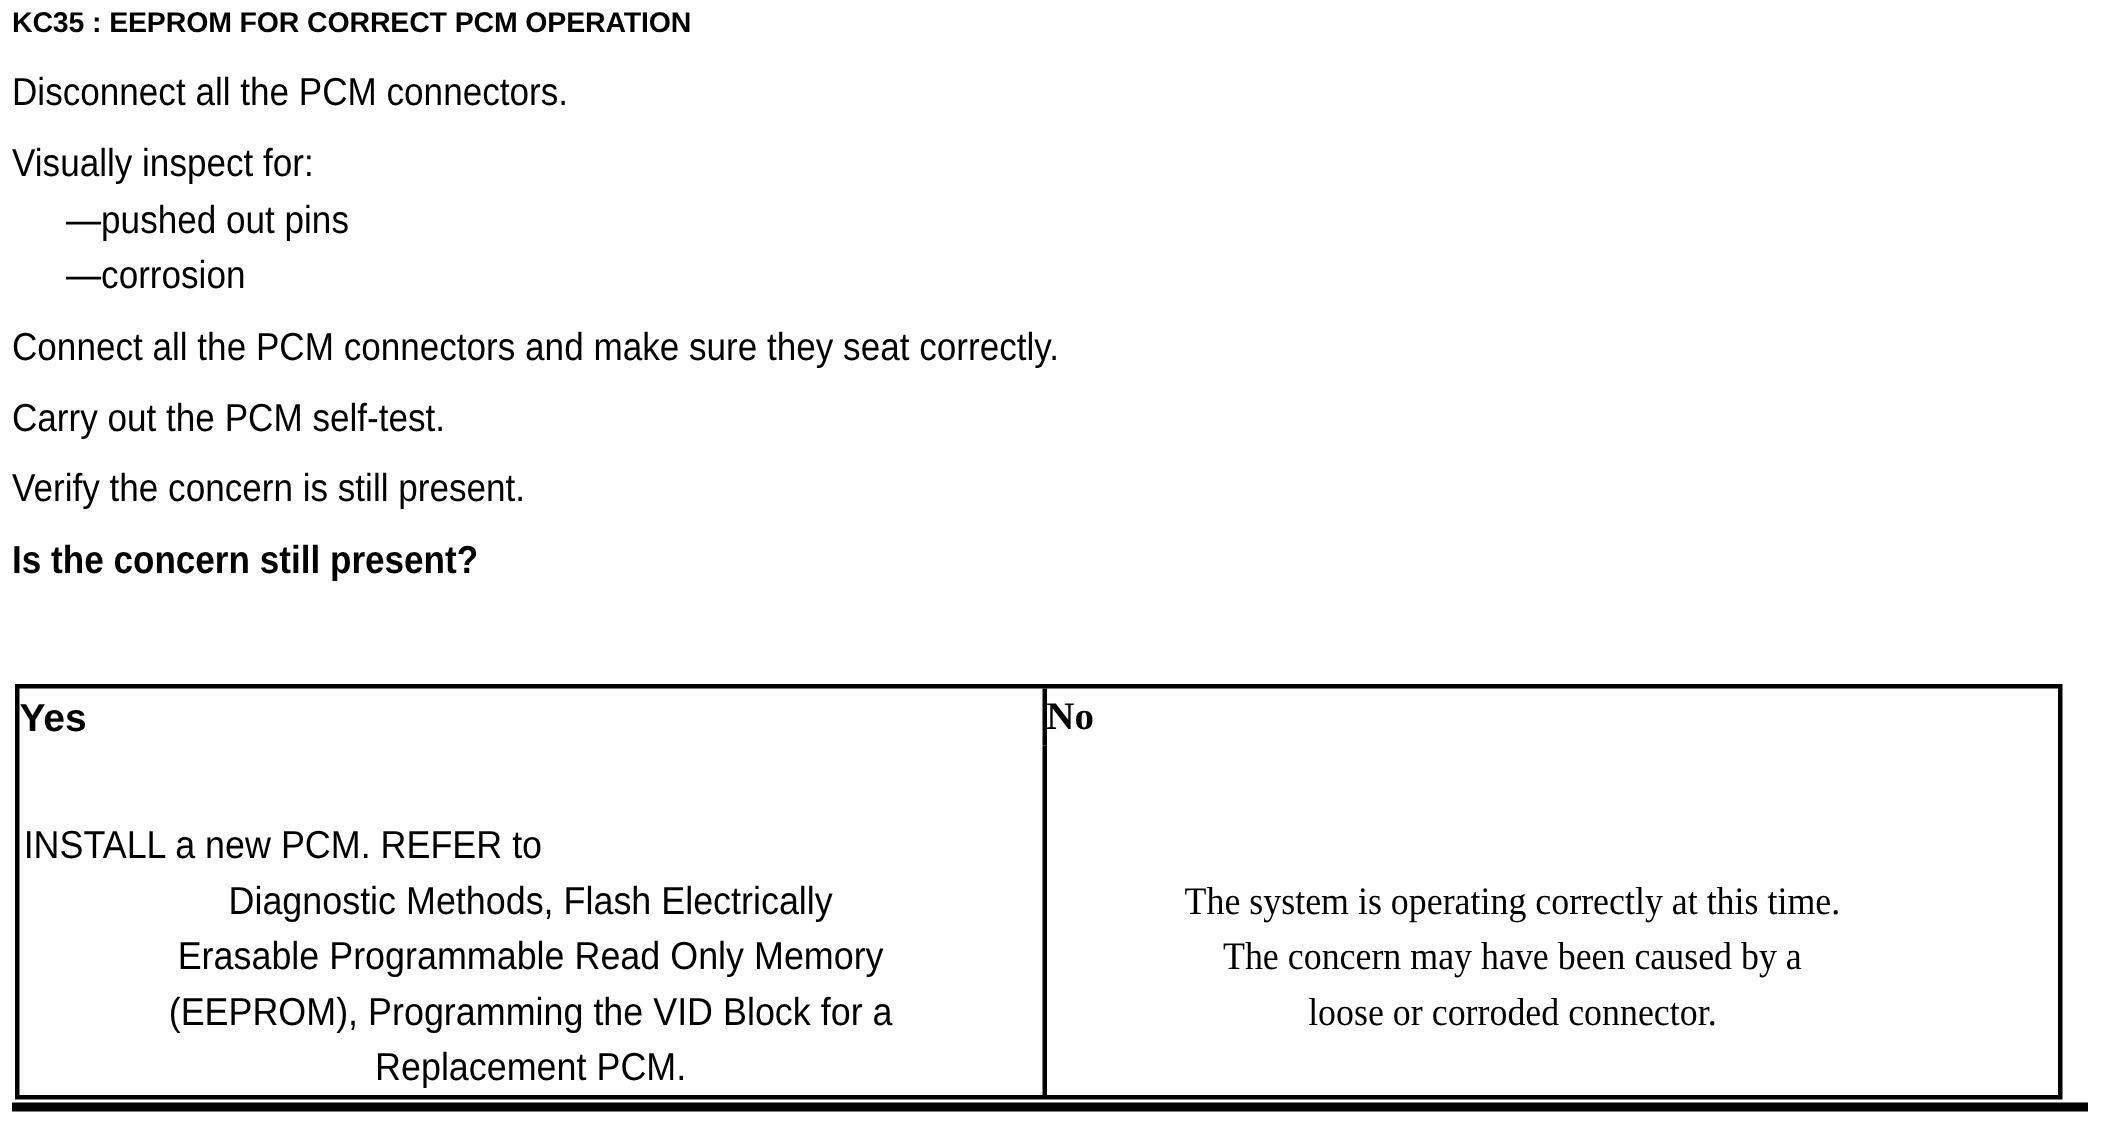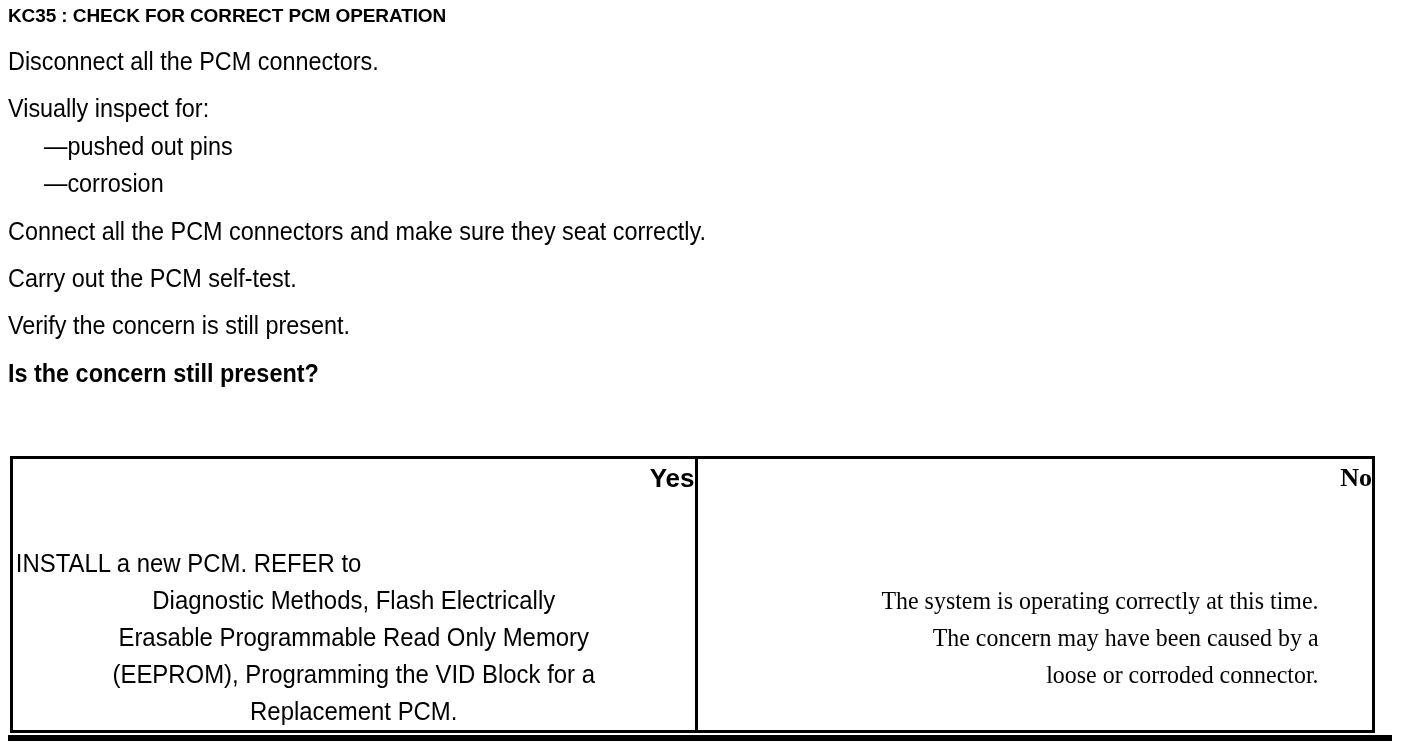--- a/index.html
+++ b/index.html
@@ -77,21 +77,21 @@
     vertical-align: middle;
     box-sizing: border-box;
   }
   .col-yes { width: 683px; }
   .col-no  { width: auto; }
 
   .head-cell {
     height: 38px;
     font-size: 26px;
     font-weight: bold;
-    text-align: right;
+    text-align: left;
     border-bottom: 3px solid #000;
     line-height: 38px;
   }
   .head-cell.divider,
   .body-cell.divider {
     border-left: 3px solid #000;
     font-family: Liberation Serif, serif;
   }
 
   .body-cell {
@@ -117,42 +117,42 @@
   }
   .yes-cell .cell-lines .ln.first {
     text-align: left;
     padding-left: 3px;
     transform-origin: left center;
   }
   .no-cell {
     padding-left: 3px;
   }
   .no-cell .cell-lines {
-    text-align: right;
+    text-align: center;
   }
   .no-cell .cell-lines .ln {
     transform-origin: left center;
   }
 
   
   .bottom-rule {
     position: absolute;
     left: 8px;
     top: 735px;
     width: 1384px;
     height: 6px;
     background: #000;
   }
 </style>
 </head>
 <body>
 
 <div class="page">
 
-  <div class="step-heading">KC35 : CHECK FOR CORRECT PCM OPERATION</div>
+  <div class="step-heading">KC35 : EEPROM FOR CORRECT PCM OPERATION</div>
 
   <div class="body-line" style="top:46px;">Disconnect all the PCM connectors.</div>
 
   <div class="body-line" style="top:93px;">Visually inspect for:</div>
 
   <div class="body-line indented" style="top:131px;">—pushed out pins</div>
 
   <div class="body-line indented" style="top:168px;">—corrosion</div>
 
   <div class="body-line" style="top:216px;">Connect all the PCM connectors and make sure they seat correctly.</div>

